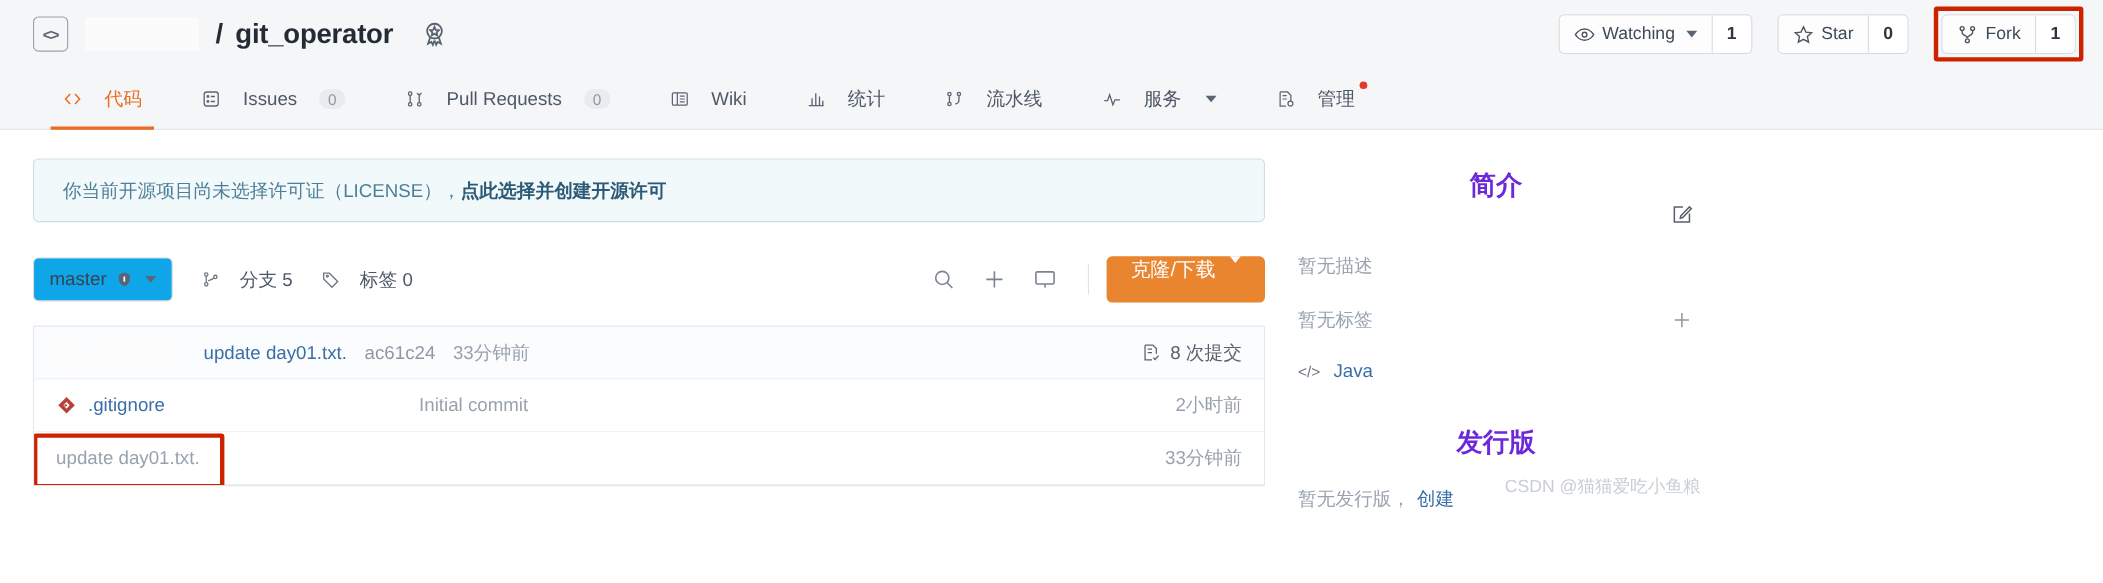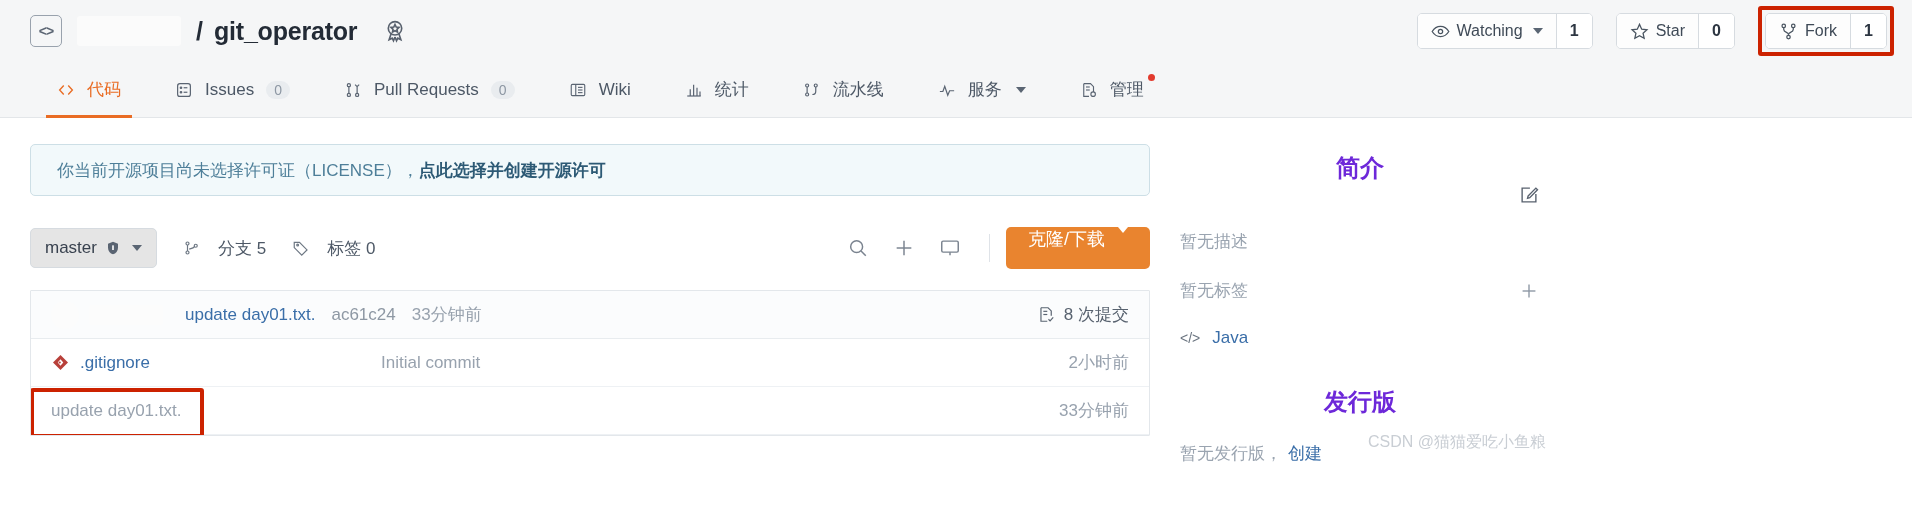--- a/index.html
+++ b/index.html
@@ -89,21 +89,21 @@
   .nav-tabs {
     height: 56px;
     background: #f5f6f7;
     border-bottom: 1px solid #e3e6e9;
     display: flex;
     align-items: stretch;
     padding: 0 30px;
     gap: 0;
   }
   .tab {
-    display: flex; align-items: center; gap: 12px;
+    display: flex; align-items: center; gap: 20px;
     padding: 0 27px;
     font-size: 17px;
     color: #4d5866;
     position: relative;
     cursor: pointer;
   }
   .tab.active { color: #e96c24; }
   .tab.active::after {
     content: "";
     position: absolute; left: 16px; right: 16px; bottom: -1px;
@@ -134,21 +134,21 @@
     padding: 26px 26px 0 30px;
     gap: 30px;
   }
   .col-main { width: 1120px; }
   .col-side { width: 360px; padding-top: 8px; position: relative;}
 
   .license-banner {
     border: 1px solid #cddfe6;
     background: #f2f9fb;
     border-radius: 5px;
-    height: 52px;
+    height: 58px;
     display: flex; align-items: center;
     padding: 0 26px;
     font-size: 17px;
     color: #4e7f99;
     margin-bottom: 32px;
   }
   .license-banner .link {
     color: #2d5a75;
     font-weight: bold;
     cursor: pointer;
@@ -157,21 +157,21 @@
   .repo-toolbar {
     display: flex; align-items: center;
     height: 40px;
     margin-bottom: 22px;
     position: relative;
   }
   .branch-select {
     display: flex; align-items: center; gap: 8px;
     border: 1px solid #d6dbe0;
     border-radius: 5px;
-    background: #e5e5e5;
+    background: #0ea5e9;
     height: 40px;
     padding: 0 14px;
     font-size: 17px;
     color: #39424f;
     cursor: pointer;
   }
   .meta-link {
     display: flex; align-items: center; gap: 17px;
     font-size: 17px; color: #4d5866;
     margin-left: 26px;

